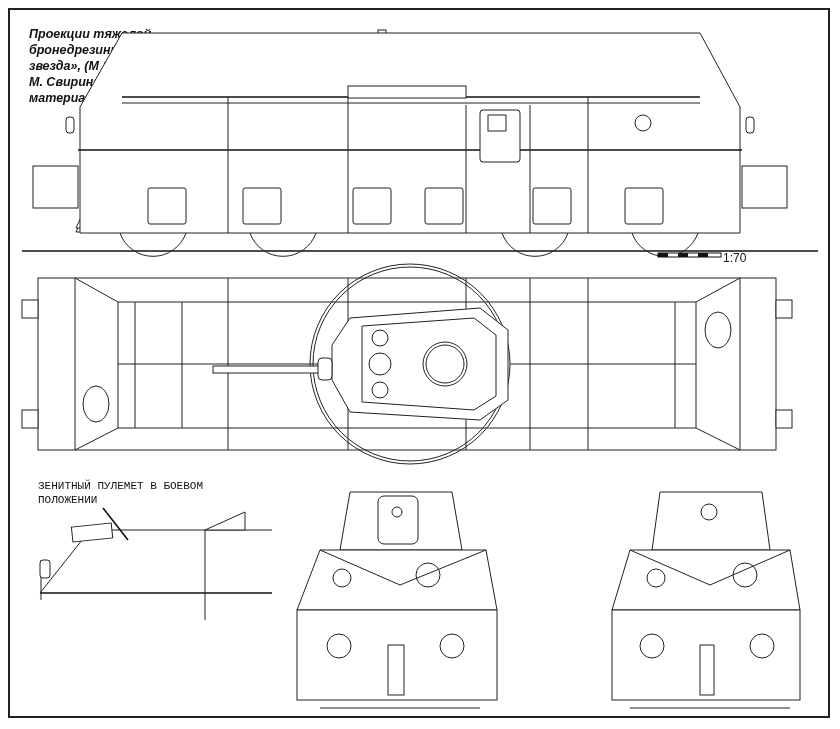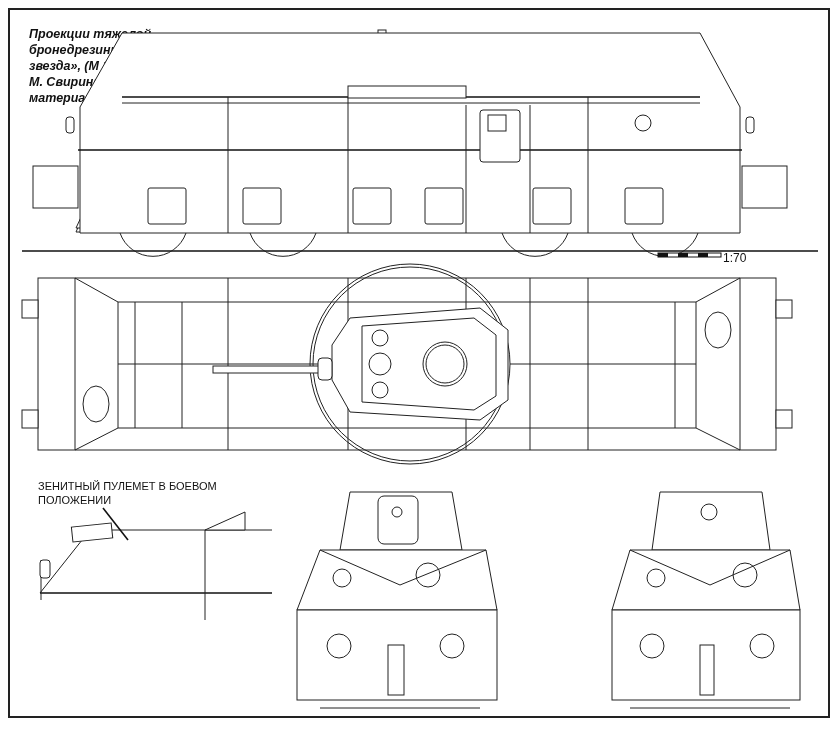--- a/index.html
+++ b/index.html
@@ -1,19 +1,19 @@
 <!DOCTYPE html>
 <html><head>
 <meta charset="utf-8">
 <style>
   html,body{margin:0;padding:0;background:#ffffff;}
   body{width:840px;height:729px;position:relative;overflow:hidden;font-family:"Liberation Sans",sans-serif;}
   .frame{position:absolute;left:8px;top:8px;width:822px;height:710px;border:2px solid #222;box-sizing:border-box;}
   .caption{position:absolute;left:29px;top:26px;font-size:12.5px;line-height:16px;font-weight:bold;font-style:italic;color:#111;white-space:pre-line;width:200px;}
-  .caption2{position:absolute;left:38px;top:479px;font-size:11px;line-height:14px;color:#111;width:220px;}
+  .caption2{position:absolute;left:38px;top:479px;font-size:11px;line-height:14px;color:#111;width:220px;font-family:Liberation Mono, monospace;}
   .scale-label{position:absolute;left:723px;top:251px;font-size:12px;color:#111;}
   svg{position:absolute;left:0;top:0;}
   .ln{stroke:#222;stroke-width:1;fill:none;}
   .lnw{stroke:#222;stroke-width:1;fill:#fff;}
   .thk{stroke:#111;stroke-width:1.6;fill:none;}
 </style>
 </head>
 <body>
 
 <div class="frame"></div>

